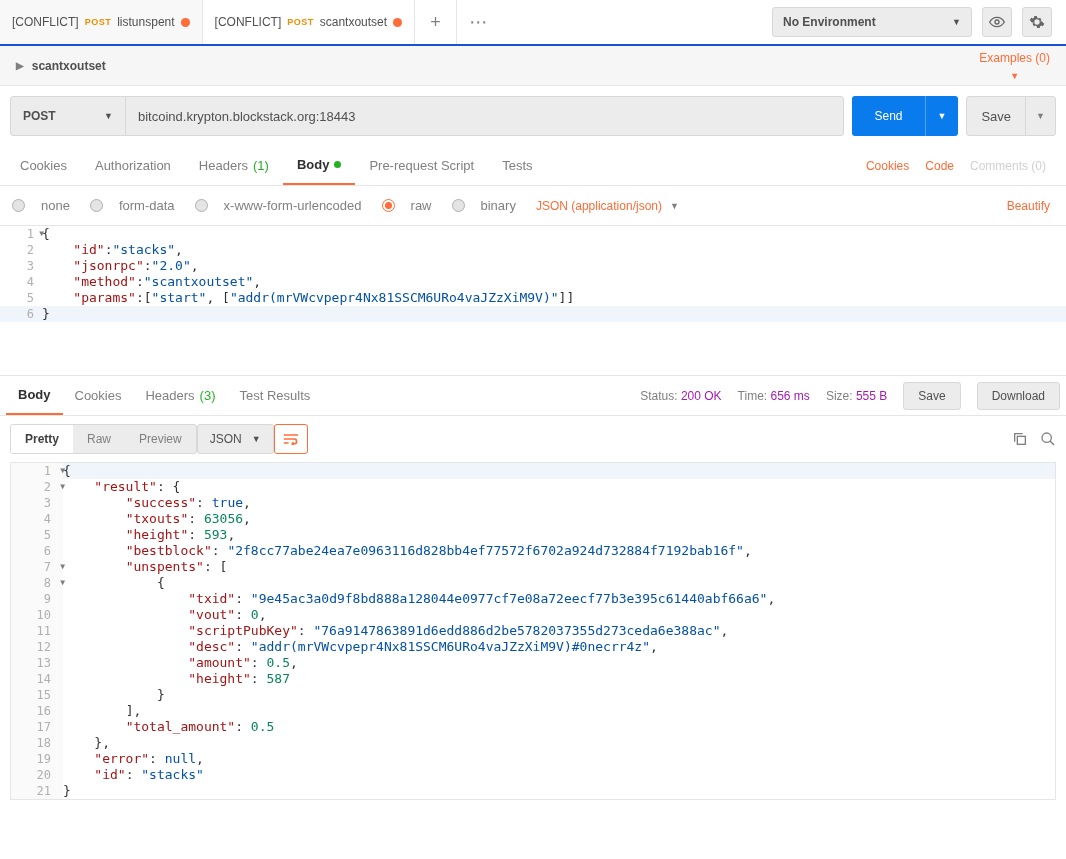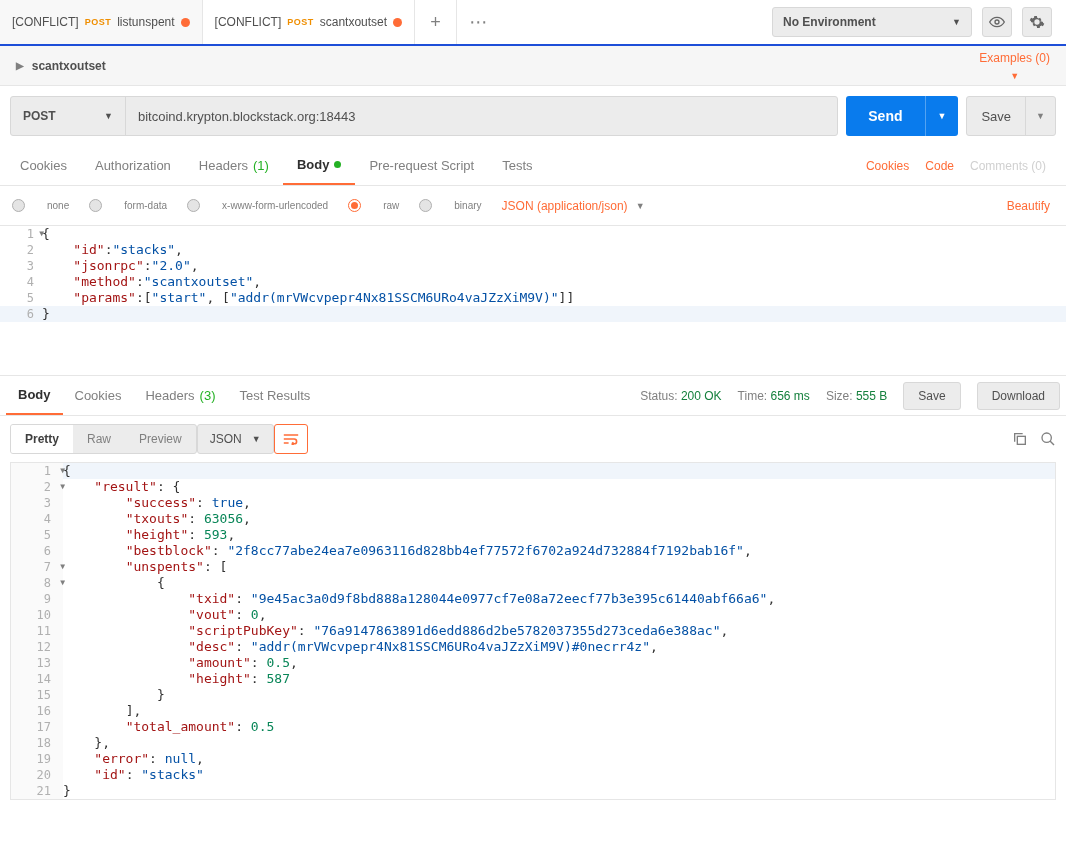--- a/index.html
+++ b/index.html
@@ -19,35 +19,35 @@
 .icon-btn { width: 30px; height: 30px; display: flex; align-items: center; justify-content: center; background: #ececec; border: 1px solid #d8d8d8; border-radius: 3px; cursor: pointer; color: #666; }
 .name-bar { display: flex; align-items: center; justify-content: space-between; height: 40px; padding: 0 16px; background: #f6f6f6; border-bottom: 1px solid #e6e6e6; }
 .name-left { display: flex; align-items: center; gap: 8px; color: #505050; font-weight: 600; }
 .caret-right { font-size: 10px; color: #808080; }
 .examples { color: #ff6c37; display: flex; align-items: center; gap: 6px; cursor: pointer; flex-direction: column; }
 .url-row { display: flex; align-items: center; padding: 10px; gap: 8px; }
 .url-bar { display: flex; flex: 1; height: 40px; background: #ececec; border: 1px solid #d8d8d8; border-radius: 3px; overflow: hidden; }
 .method-select { display: flex; align-items: center; justify-content: space-between; width: 115px; padding: 0 12px; border-right: 1px solid #d8d8d8; font-weight: 600; color: #505050; cursor: pointer; }
 .url-input { flex: 1; display: flex; align-items: center; padding: 0 12px; color: #505050; font-size: 13px; }
 .send-btn { display: flex; align-items: center; height: 40px; background: #097bed; color: #fff; border-radius: 3px; overflow: hidden; cursor: pointer; }
-.send-main { padding: 0 22px; font-size: 14px; font-weight: 700; text-align: right; }
+.send-main { padding: 0 22px; font-size: 12px; font-weight: 400; text-align: right; }
 .send-caret { padding: 0 12px; border-left: 1px solid rgba(255,255,255,0.3); height: 100%; display: flex; align-items: center; }
 .save-btn { display: flex; align-items: center; height: 40px; background: #ececec; border: 1px solid #d8d8d8; border-radius: 3px; overflow: hidden; cursor: pointer; }
 .save-main { padding: 0 14px; color: #505050; font-size: 13px; }
 .save-caret { padding: 0 10px; border-left: 1px solid #d8d8d8; height: 100%; display: flex; align-items: center; color: #808080; }
 .req-tabs { display: flex; align-items: center; height: 40px; border-bottom: 1px solid #e6e6e6; padding: 0 6px; }
 .req-tab { padding: 0 14px; height: 100%; display: flex; align-items: center; color: #808080; cursor: pointer; gap: 5px; font-size: 13px; }
 .req-tab.active { color: #303030; border-bottom: 2px solid #ff6c37; font-weight: 600; }
 .green-count { color: #24b124; }
 .green-dot { width: 7px; height: 7px; border-radius: 50%; background: #24b124; }
 .req-tab-right { margin-left: auto; display: flex; gap: 16px; padding-right: 14px; }
 .link-orange { color: #ff6c37; cursor: pointer; }
 .link-faded { color: #d0d0d0; }
 .body-types { display: flex; align-items: center; height: 40px; border-bottom: 1px solid #e6e6e6; padding: 0 12px; gap: 20px; }
-.radio-item { display: flex; align-items: center; gap: 22px; color: #808080; cursor: pointer; font-size: 10px; }
+.radio-item { display: flex; align-items: center; gap: 16px; color: #808080; cursor: pointer; font-size: 13px; }
 .radio-circle { width: 13px; height: 13px; border-radius: 50%; border: 1px solid #b0b0b0; background: #e4e4e4; }
 .radio-circle.selected { border: 1px solid #ff6c37; background: #fff; position: relative; }
 .radio-circle.selected::after { content: ''; position: absolute; width: 7px; height: 7px; background: #ff6c37; border-radius: 50%; top: 2px; left: 2px; }
 .content-type { color: #ff6c37; display: flex; align-items: center; gap: 8px; cursor: pointer; }
 .beautify { margin-left: auto; color: #ff6c37; cursor: pointer; padding-right: 4px; }
 .code-area { font-family: Menlo, Monaco, Consolas, monospace; font-size: 13px; line-height: 16px; border-bottom: 1px solid #e6e6e6; }
 .code-line { display: flex; }
 .gutter { width: 42px; text-align: right; padding-right: 8px; color: #b0b0b0; user-select: none; font-size: 12px; position: relative; }
 .fold { position: absolute; right: -2px; font-size: 8px; color: #808080; }
 .code-content { flex: 1; white-space: pre; }
@@ -56,21 +56,21 @@
 .tok-key { color: #a31515; }
 .tok-punct { color: #303030; }
 .tok-str { color: #0451a5; }
 .tok-num { color: #098658; }
 .tok-bool { color: #0451a5; }
 .tok-null { color: #0451a5; }
 .resp-tabs { display: flex; align-items: center; height: 40px; padding: 0 6px; border-bottom: 1px solid #e6e6e6; }
 .resp-tab { padding: 0 12px; height: 100%; display: flex; align-items: center; color: #808080; cursor: pointer; gap: 5px; font-size: 13px; }
 .resp-tab.active { color: #303030; border-bottom: 2px solid #ff6c37; font-weight: 600; }
 .resp-meta { margin-left: auto; display: flex; align-items: center; gap: 16px; color: #808080; font-size: 12px; }
-.green-text { color: #15803d; }
+.green-text { color: #a21caf; }
 .small-btn { height: 28px; padding: 0 14px; background: #ececec; border: 1px solid #d8d8d8; border-radius: 3px; display: flex; align-items: center; cursor: pointer; color: #505050; font-size: 12px; }
 .view-tabs-row { display: flex; align-items: center; height: 46px; padding: 0 10px; }
 .view-tabs { display: flex; background: #ececec; border: 1px solid #d8d8d8; border-radius: 3px; height: 30px; overflow: hidden; }
 .view-tab { padding: 0 14px; display: flex; align-items: center; color: #808080; cursor: pointer; font-size: 12px; }
 .view-tab.active { background: #fff; color: #404040; font-weight: 600; }
 .format-select { display: flex; align-items: center; gap: 10px; height: 30px; background: #ececec; border: 1px solid #d8d8d8; border-radius: 3px; padding: 0 12px; color: #505050; cursor: pointer; font-size: 12px; }
 .wrap-btn { width: 34px; height: 30px; display: flex; align-items: center; justify-content: center; background: #fff; border: 1px solid #ff6c37; border-radius: 3px; cursor: pointer; }
 .wrap-icon { width: 16px; height: 12px; }
 .view-right { margin-left: auto; display: flex; gap: 12px; color: #808080; }
 .resp-code { font-family: Menlo, Monaco, Consolas, monospace; font-size: 13px; line-height: 16px; border: 1px solid #e6e6e6; margin: 0 10px 10px 10px; }

